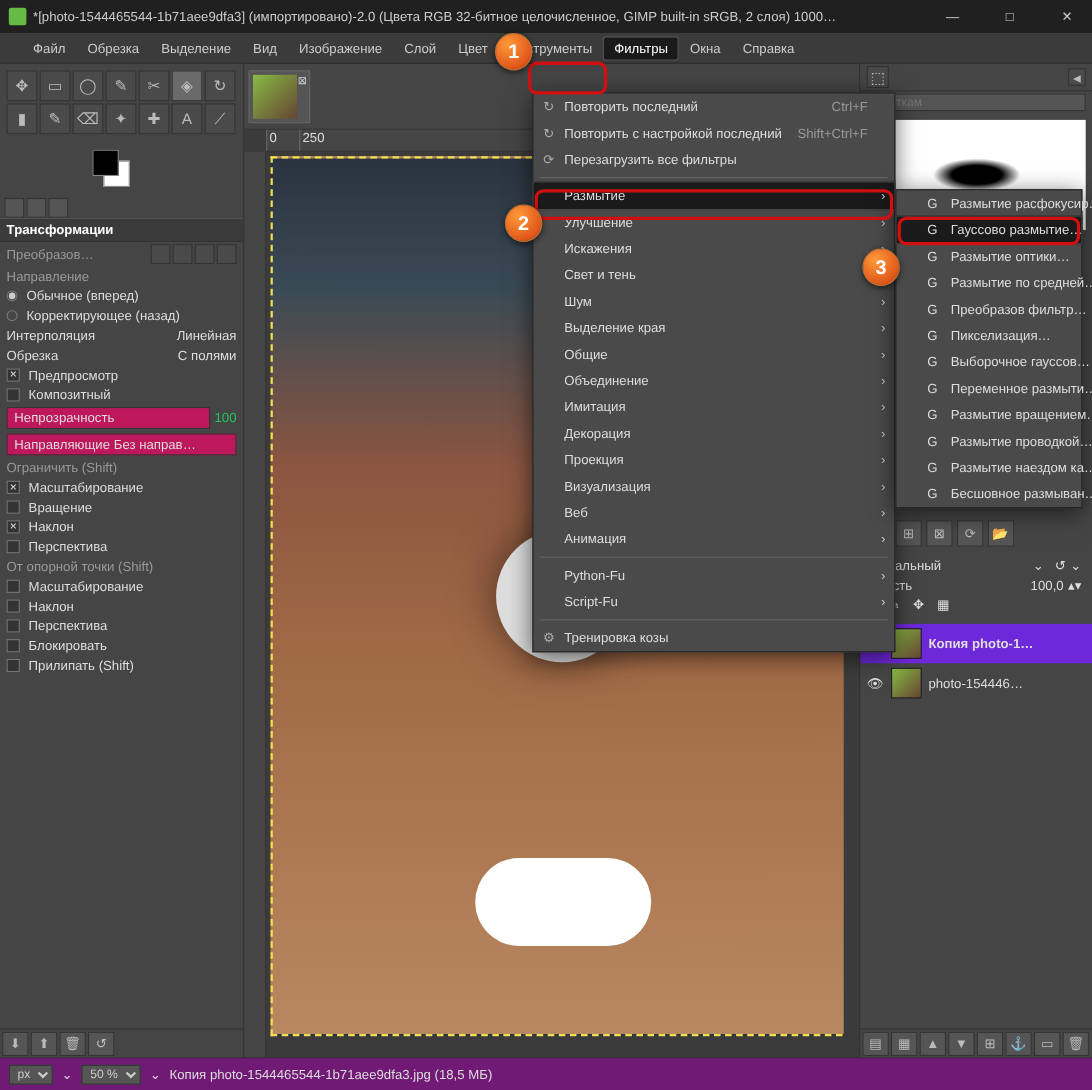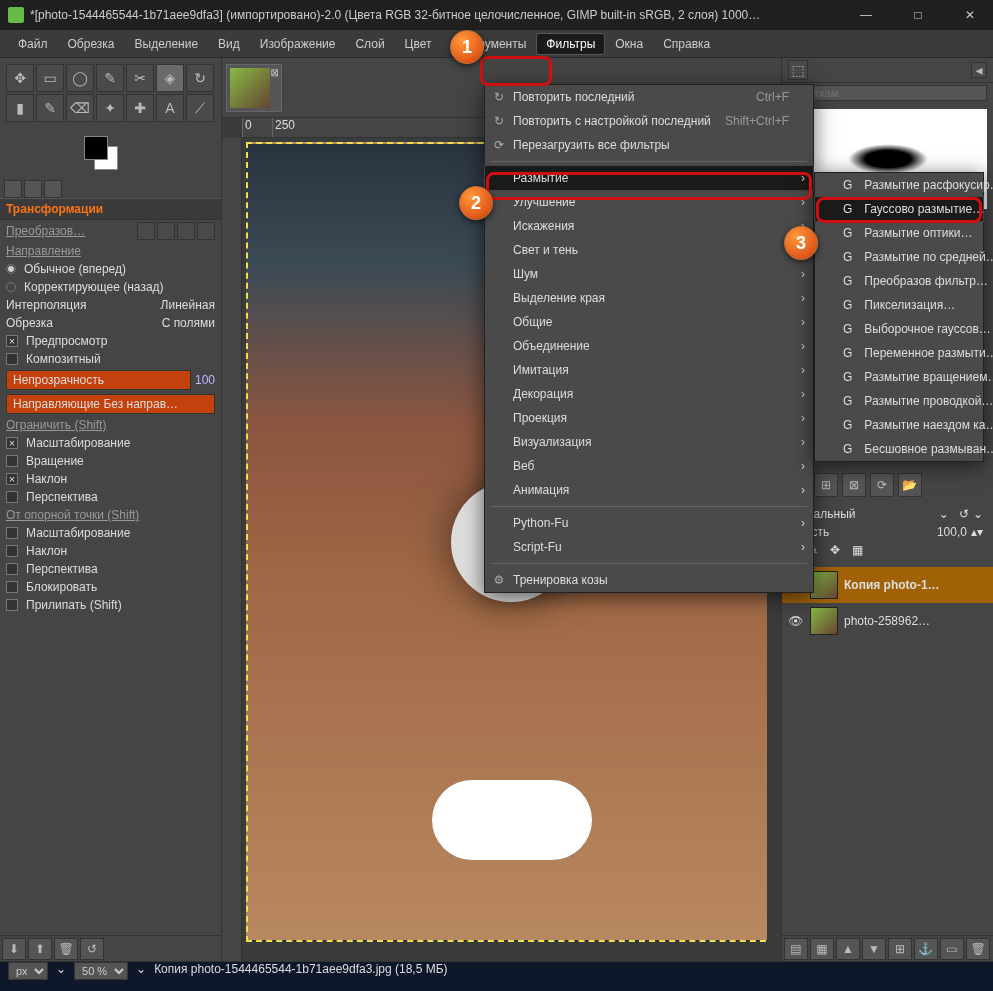--- a/index.html
+++ b/index.html
@@ -3,43 +3,43 @@
 <meta charset="utf-8">
 <style>
 * { margin: 0; padding: 0; box-sizing: border-box; font-family: "Segoe UI", Tahoma, sans-serif; font-size: 12px; color: #ddd; }
 body { background: #3b3b3b; width: 993px; height: 991px; overflow: hidden; position: relative; user-select: none; }
 
 .titlebar { height: 30px; background: #202020; display: flex; align-items: center; padding-left: 8px; gap: 6px; }
 .titlebar .icon { width: 16px; height: 16px; background: #6b4; border-radius: 2px; }
 .titlebar .title { flex: 1; color: #ccc; white-space: nowrap; overflow: hidden; }
 .winbtn { width: 46px; height: 30px; display: flex; align-items: center; justify-content: center; color: #ccc; }
 
-.menubar { height: 28px; background: #3b3b3b; display: flex; align-items: center; gap: 0; padding: 0 8px; border-bottom: 1px solid #2a2a2a; }
+.menubar { height: 28px; background: #3b3b3b; display: flex; align-items: center; gap: 0; padding: 0 20px; border-bottom: 1px solid #2a2a2a; }
 .menubar .menu-item { padding: 4px 10px; color: #ccc; cursor: default; }
 .menubar .menu-item.open { background: #1a1a1a; border: 1px solid #555; border-radius: 3px; padding: 3px 9px; color: #fff; }
 
 .main { display: flex; height: calc(100% - 58px - 30px); }
 .left-dock { width: 222px; background: #454545; display: flex; flex-direction: column; border-right: 1px solid #333; }
 .toolbox { display: grid; grid-template-columns: repeat(7, 28px); gap: 2px; padding: 6px; }
 .tool { width: 28px; height: 28px; background: #4a4a4a; border: 1px solid #333; display:flex; align-items:center; justify-content:center; color:#bbb; font-size:14px;}
 .tool.active { background: #6a6a6a; }
 .fgbg { position: relative; height: 40px; margin: 6px; }
 .fg { position:absolute; top:2px; left:78px; width:24px; height:24px; background:#000; border:1px solid #888; }
 .bg { position:absolute; top:12px; left:88px; width:24px; height:24px; background:#fff; border:1px solid #888; }
 .tabstrip { height:18px; display:flex; gap:2px; padding:0 4px;}
 .tabstrip .tab { width:18px; height:18px; background:#555; border:1px solid #333;}
-.panel-title { background:#3b3b3b; padding:3px 6px; font-weight:bold; color:#f97316; border-top:1px solid #555; border-bottom:1px solid #333;}
+.panel-title { background:#3b3b3b; padding:3px 6px; font-weight:bold; color:#ffffff; border-top:1px solid #555; border-bottom:1px solid #333;}
 .panel-row { display:flex; align-items:center; padding:2px 6px; gap:4px; }
-.panel-label { color:#999;text-decoration:underline; }
+.panel-label { color:#999; }
 .chk { width:12px; height:12px; border:1px solid #777; display:inline-block; margin-right:4px; background:#333;}
 .chk.x::before { content:"×"; color:#ddd; font-size:11px; line-height:10px; display:block; text-align:center;}
 .radio { width:10px; height:10px; border-radius:50%; border:1px solid #777; display:inline-block; margin-right:4px;}
 .radio.on::before { content:""; display:block; width:6px; height:6px; background:#ccc; border-radius:50%; margin:1px;}
-.slider-btn { background:#c2410c; border:1px solid #333; padding:2px 6px; flex:1; color:#ccc; text-align:left;}
-.val { color:#c4b5fd; }
+.slider-btn { background:#be185d; border:1px solid #333; padding:2px 6px; flex:1; color:#ccc; text-align:left;}
+.val { color:#22c55e; }
 
 .canvas-area { flex:1; background:#3b3b3b; position:relative; overflow:hidden;}
 .tabs-area { height:60px; background:#454545; display:flex; align-items:center; padding:4px; gap:6px; border-bottom:1px solid #333;}
 .img-tab { width:56px; height:48px; background:#555; border:1px solid #666; position:relative;}
 .img-tab .thumb { width:40px; height:40px; margin:3px; background:linear-gradient(135deg,#8b4,#643); }
 .img-tab .close { position:absolute; top:2px; right:2px; font-size:10px; color:#ccc;}
 .ruler-h { height:20px; background:#454545; border-bottom:1px solid #333; margin-left:20px; font-size:9px; color:#888; display:flex;}
 .ruler-h span{ padding-left:2px; border-left:1px solid #666;}
 .ruler-v { width:20px; position:absolute; top:80px; left:0; bottom:0; background:#454545; border-right:1px solid #333;}
 .canvas { position:absolute; left:24px; top:84px; width:530px; height:800px; background: linear-gradient(180deg,#2a3340 0%,#3a4a55 15%,#8b5540 35%,#a06845 55%,#b88860 100%); border:2px dashed #f0e050;}
@@ -48,27 +48,27 @@
 
 .right-dock { width:212px; background:#454545; border-left:1px solid #333; display:flex; flex-direction:column;}
 .brush-preview { height:100px; background:#fff; margin:6px; display:flex; align-items:center; justify-content:center;}
 .brush-preview .blob { width:80px; height:30px; background:radial-gradient(ellipse,#000 40%,transparent 70%);}
 .dim-label { text-align:center; color:#aaa; font-style:italic;}
 .layer-btns { display:flex; gap:4px; padding:4px;}
 .layer-btns .lb { width:24px; height:24px; background:#555; border:1px solid #333; display:flex; align-items:center; justify-content:center; color:#bbb;}
 .layer-props { padding:4px;}
 .layer-list { flex:1; overflow:auto;}
 .layer-row { display:flex; align-items:center; gap:6px; padding:4px 6px;}
-.layer-row.sel { background:#a16207;}
+.layer-row.sel { background:#6d28d9;}
 .eye { width:16px;}
 .layer-thumb { width:28px; height:28px; background:linear-gradient(135deg,#8b4,#643); border:1px solid #222;}
 .layer-bottom { height:26px; display:flex; gap:2px; padding:2px; border-top:1px solid #333;}
 .layer-bottom .lb{ width:24px; height:22px; background:#555; border:1px solid #333; color:#bbb; display:flex;align-items:center;justify-content:center;}
 
-.statusbar { height:30px; background:#0f172a; border-top:1px solid #333; display:flex; align-items:flex-start; padding:0 8px; gap:8px; color:#ccc;}
+.statusbar { height:30px; background:#701a75; border-top:1px solid #333; display:flex; align-items:center; padding:0 8px; gap:8px; color:#ccc;}
 .dropdown-menu { position:absolute; background:#4a4a4a; border:1px solid #222; box-shadow:0 4px 20px rgba(0,0,0,.6); z-index:100;}
 .dropdown-menu .item { display:flex; align-items:center; padding:5px 24px 5px 28px; gap:12px; color:#ccc; white-space:nowrap; position:relative;}
 .dropdown-menu .item.disabled { color:#888;}
 .dropdown-menu .item.highlighted { background:#1a1a1a; border:1px solid #444; margin:-1px;}
 .dropdown-menu .item .arrow { position:absolute; right:8px; color:#ccc;}
 .dropdown-menu .item .shortcut { margin-left:auto; color:#999;}
 .dropdown-menu .sep { height:1px; background:#666; margin:4px 6px;}
 .dropdown-menu .ic { position:absolute; left:6px; width:16px; text-align:center; color:#aaa;}
 
 .callout { position:absolute; width:34px; height:34px; border-radius:50%; background: radial-gradient(circle at 35% 30%, #ff9a3a, #e0571a 70%, #9a360a); color:#fff; font-size:18px; font-weight:bold; display:flex; align-items:center; justify-content:center; box-shadow:0 2px 6px rgba(0,0,0,.6); border:1px solid #c07030; z-index:300;}
@@ -286,21 +286,21 @@
     </div>
     <div class="layer-list">
       <div class="layer-row sel">
         <span class="eye"></span>
         <div class="layer-thumb"></div>
         <span style="font-weight:bold">Копия photo-1…</span>
       </div>
       <div class="layer-row">
         <span class="eye">👁</span>
         <div class="layer-thumb"></div>
-        <span>photo-258962…</span>
+        <span>photo-154446…</span>
       </div>
     </div>
     <div class="layer-bottom">
       <div class="lb">▤</div>
       <div class="lb">▦</div>
       <div class="lb">▲</div>
       <div class="lb">▼</div>
       <div class="lb">⊞</div>
       <div class="lb">⚓</div>
       <div class="lb">▭</div>

